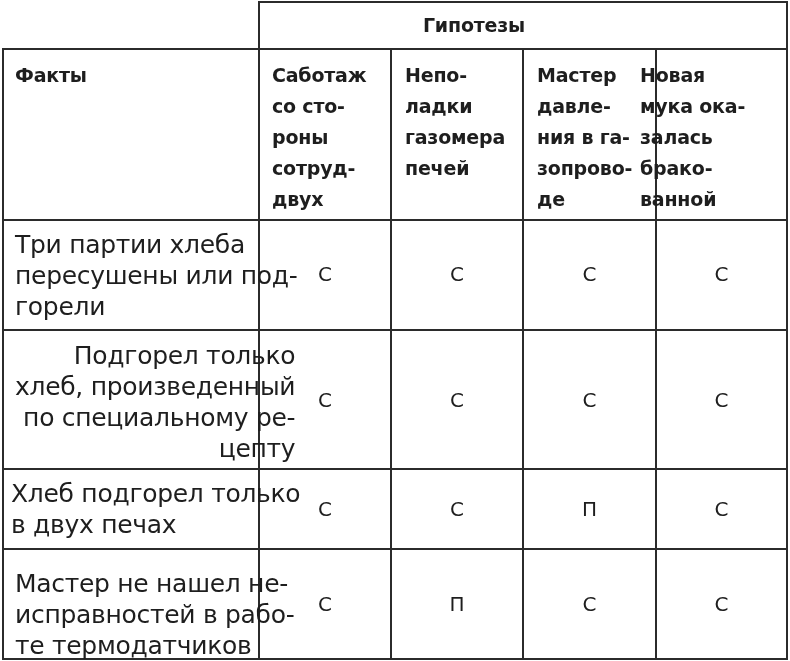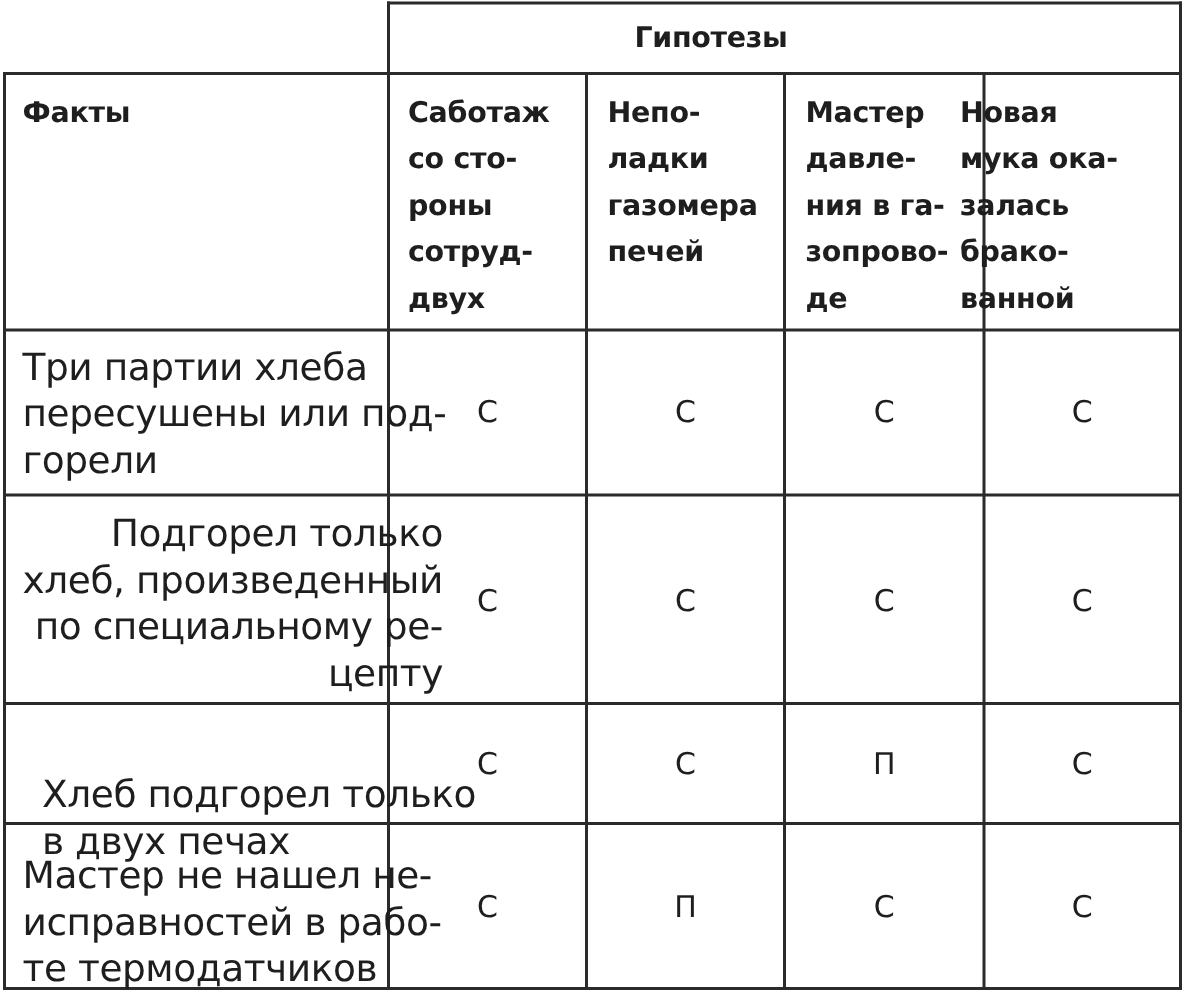--- a/index.html
+++ b/index.html
@@ -64,21 +64,21 @@
 
 <div class="txt fact" style="left:15px;top:340px;text-align:right;">Подгорел только
 хлеб, произведенный
 по специальному ре-
 цепту</div>
 <div class="mark" style="left:260px;width:130px;top:388px;">С</div>
 <div class="mark" style="left:392px;width:130px;top:388px;">С</div>
 <div class="mark" style="left:524px;width:131px;top:388px;">С</div>
 <div class="mark" style="left:657px;width:129px;top:388px;">С</div>
 
-<div class="txt fact" style="left:28px;top:478px;margin-top:36px;">Хлеб подгорел только
+<div class="txt fact" style="left:11px;top:478px;">Хлеб подгорел только
 в двух печах</div>
 <div class="mark" style="left:260px;width:130px;top:497px;">С</div>
 <div class="mark" style="left:392px;width:130px;top:497px;">С</div>
 <div class="mark" style="left:524px;width:131px;top:497px;">П</div>
 <div class="mark" style="left:657px;width:129px;top:497px;">С</div>
 
 <div class="txt fact" style="left:15px;top:568px;">Мастер не нашел не-
 исправностей в рабо-
 те термодатчиков</div>
 <div class="mark" style="left:260px;width:130px;top:592px;">С</div>

